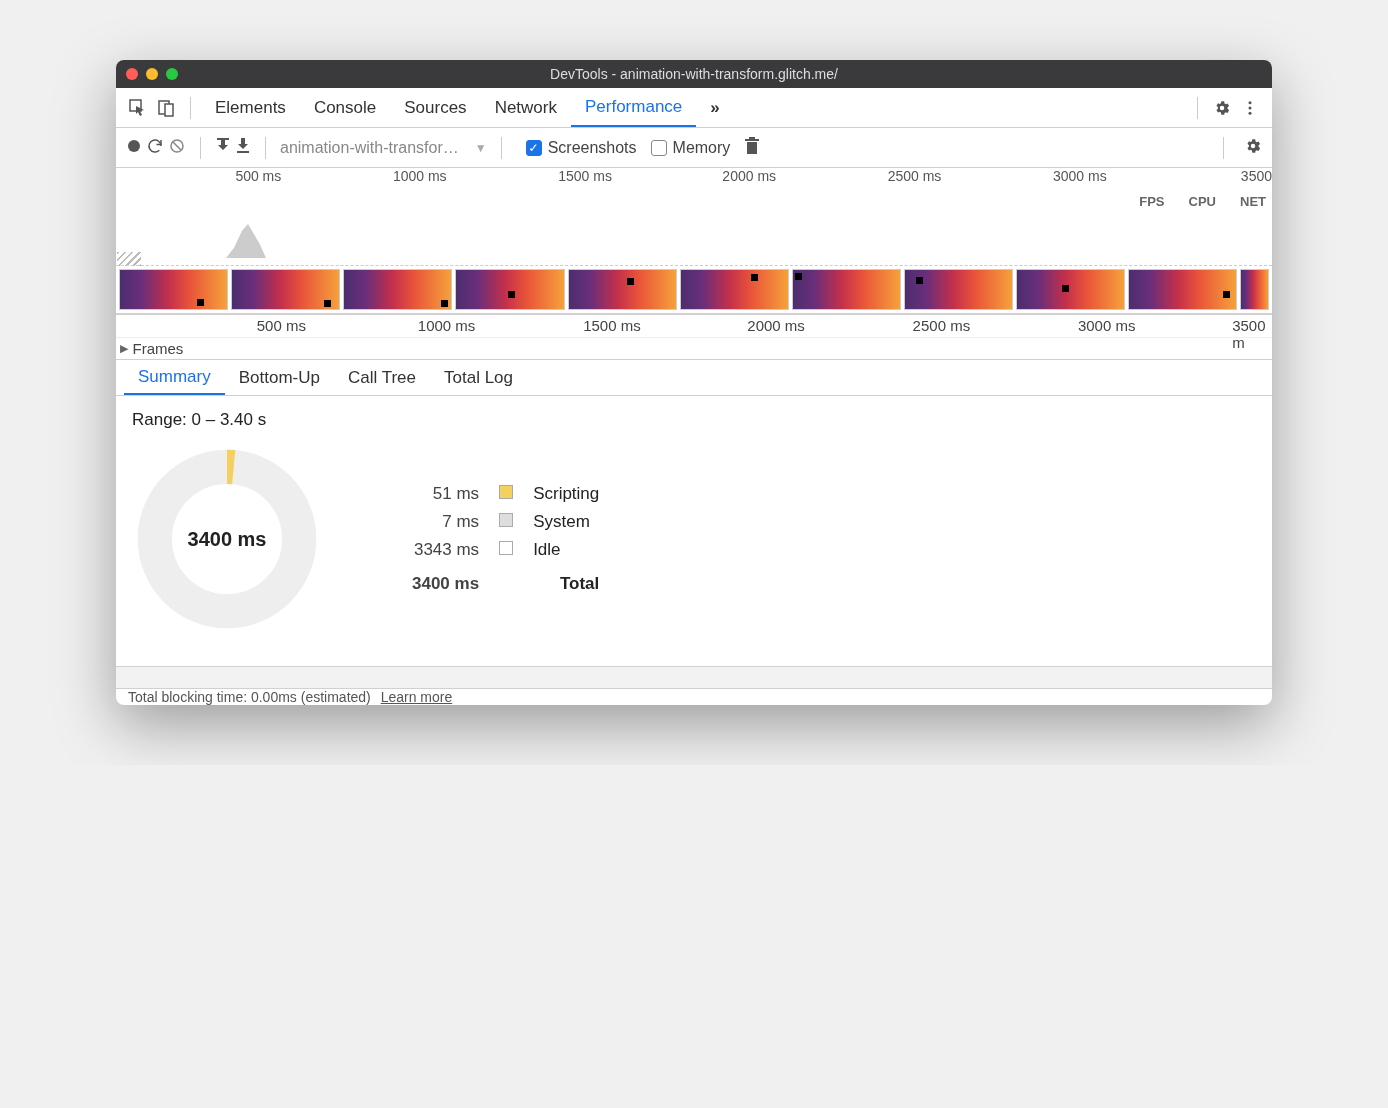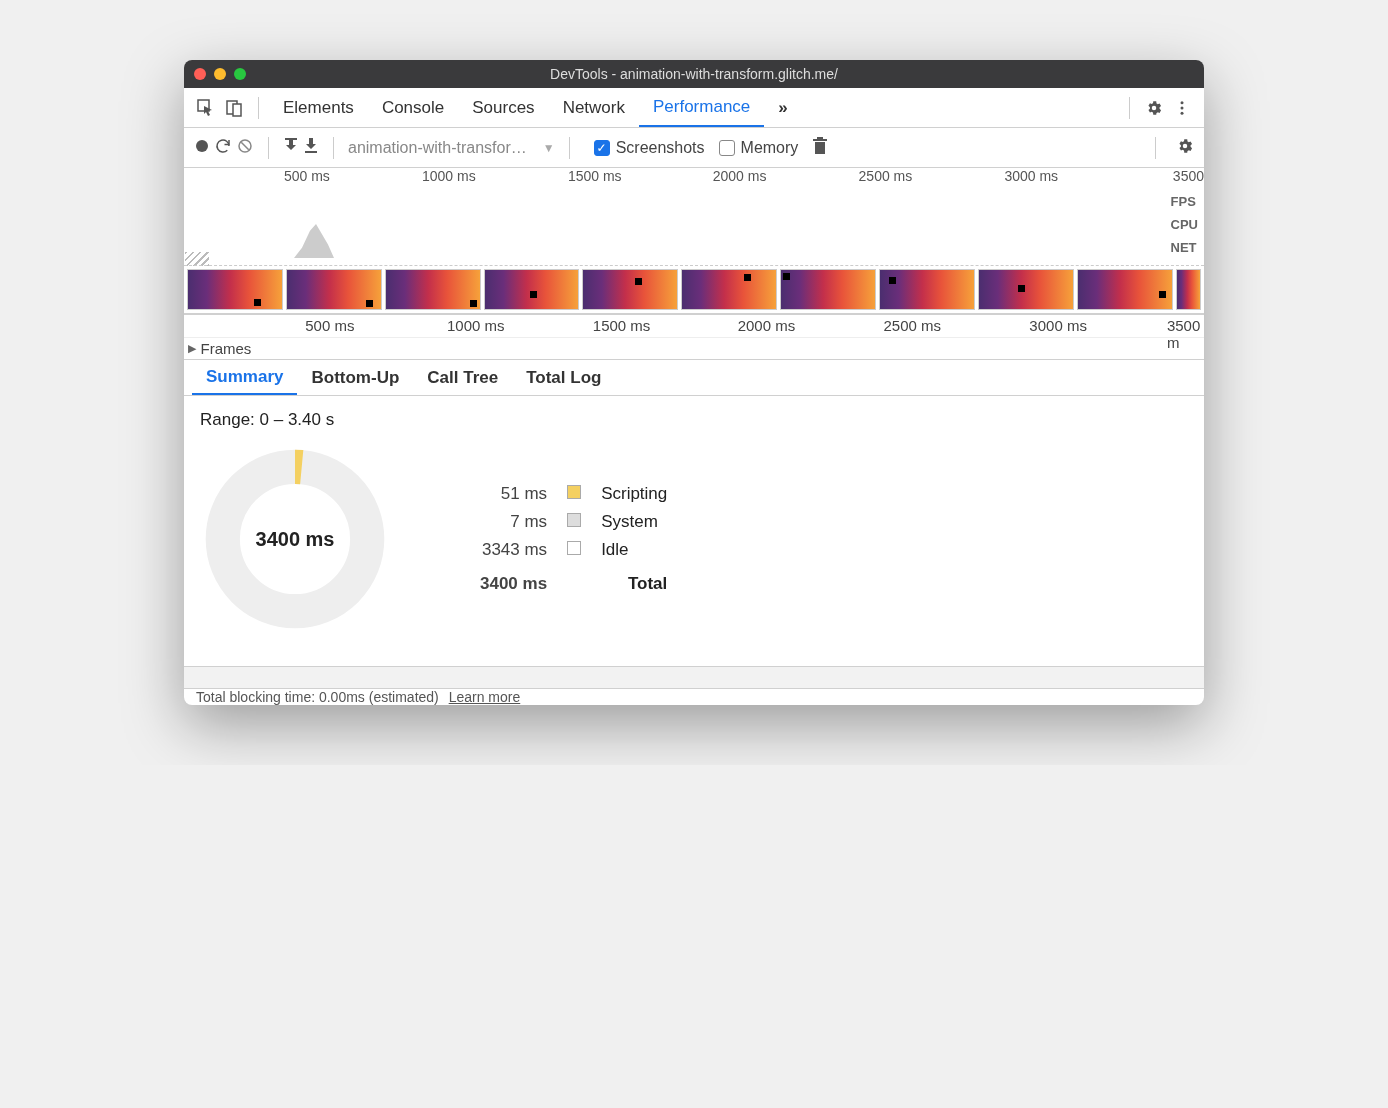--- a/index.html
+++ b/index.html
@@ -5,21 +5,21 @@
   * { box-sizing: border-box; margin: 0; padding: 0; }
   body {
     font-family: -apple-system, BlinkMacSystemFont, "Segoe UI", Arial, sans-serif;
     background: #f0f0f0;
     display: flex;
     justify-content: center;
     align-items: flex-start;
     padding: 60px 20px;
   }
   .window {
-    width: 1020px;
+    width: 1156px;
     background: #fff;
     border-radius: 8px;
     box-shadow: 0 20px 60px rgba(0,0,0,0.35);
     overflow: hidden;
   }
   
   .titlebar {
     background: #3a3a3c;
     height: 28px;
     display: flex;
@@ -78,21 +78,21 @@
   .overview {
     position:relative; border-bottom:1px solid #d0d0d0;
   }
   .ruler {
     height:22px; display:flex; font-size:14px; color:#555; position:relative;
   }
   .ruler div { position:absolute; transform:translateX(-100%); }
   .ov-body { height:76px; position:relative; }
   .ov-labels {
     position:absolute; right:6px; top:0; font-size:13px; font-weight:600; color:#666;
-    display:flex; flex-direction:column; gap:8px; align-items:flex-start; padding-top:4px;
+    display:flex; flex-direction:row; gap:24px; align-items:flex-end; padding-top:4px;
   }
   .cpu-spike {
     position:absolute; left:110px; bottom:8px; width:40px; height:34px;
     background:#ccc;
     clip-path: polygon(0% 100%, 20% 70%, 40% 20%, 55% 0%, 70% 30%, 85% 60%, 100% 100%);
   }
   .net-hatch {
     position:absolute; left:1px; bottom:0px; width:24px; height:14px;
     background: repeating-linear-gradient(135deg, #bbb 0 2px, transparent 2px 5px);
   }
@@ -120,21 +120,21 @@
   .frames-row {
     display:flex; align-items:center; height:22px; font-size:15px; color:#444; padding-left:4px;
     border-top:1px solid #eee;
   }
   .frames-row .tri { font-size:11px; color:#666; margin-right:4px; }
   
   .subtabs {
     display:flex; align-items:center; height:36px; padding:0 8px;
     border-bottom:1px solid #d0d0d0; font-size:17px; color:#333;
   }
-  .subtab { padding:0 14px; height:100%; display:flex; align-items:center; cursor:pointer;font-weight:bold; }
+  .subtab { padding:0 14px; height:100%; display:flex; align-items:center; cursor:pointer; }
   .subtab.active { color:#1a73e8; border-bottom:2px solid #1a73e8; }
   
   .summary {
     padding:14px 16px 8px 16px; font-size:17px; color:#222;
     display:flex; flex-direction:column; gap:14px;
     min-height:270px;
   }
   .chart-area { display:flex; gap:80px; align-items:center; }
   .donut {
     position:relative; width:190px; height:190px;

